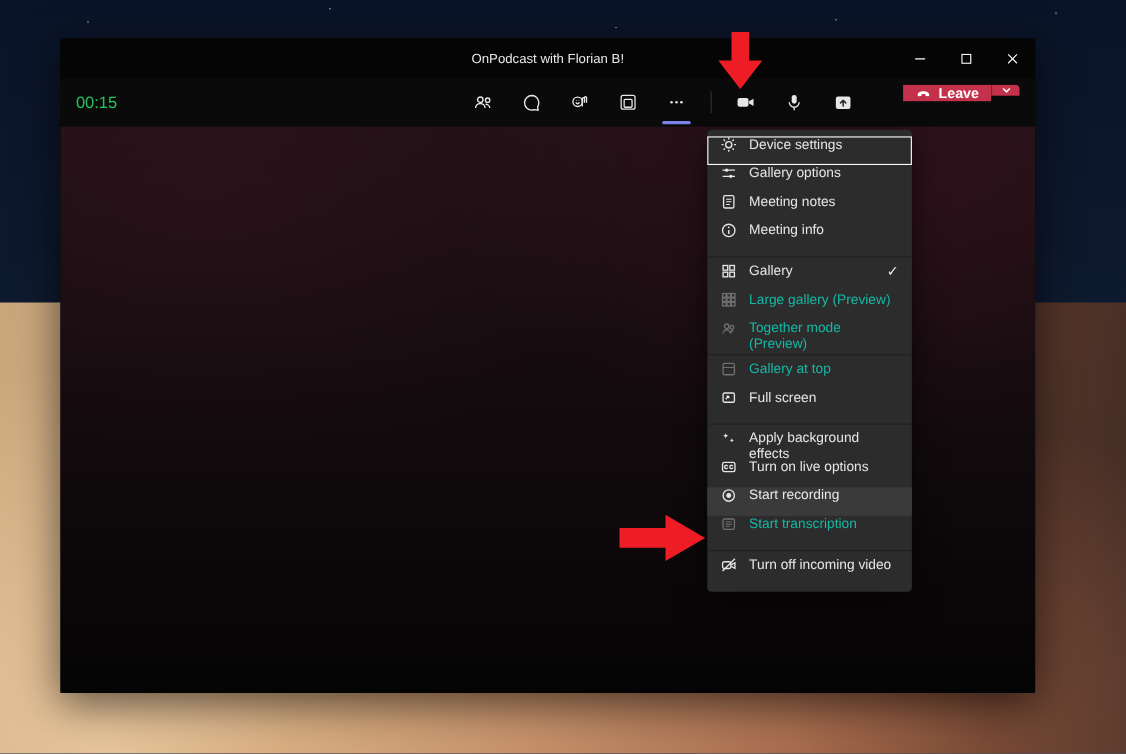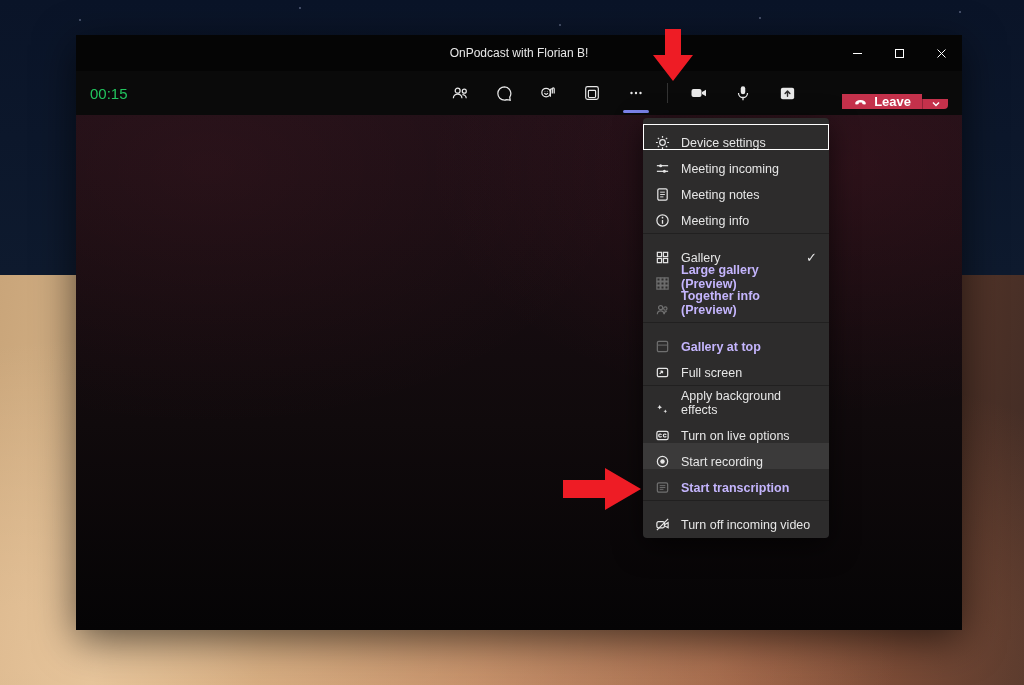--- a/index.html
+++ b/index.html
@@ -23,21 +23,20 @@
       radial-gradient(1px 1px at 300px 8px, #cfd8ff, transparent),
       radial-gradient(1px 1px at 560px 25px, #cfd8ff, transparent),
       radial-gradient(1px 1px at 760px 18px, #cfd8ff, transparent),
       radial-gradient(1px 1px at 960px 12px, #cfd8ff, transparent);
   }
 
   .window {
     position:absolute; left:55px; top:35px; width:886px; height:595px;
     background:#000; border-radius:2px; overflow:visible;
     box-shadow:0 10px 40px rgba(0,0,0,.6);
-    margin-left:21px;
   }
 
   
   .titlebar {
     height:36px; display:flex; align-items:center; justify-content:center;
     color:#e8e8e8; font-size:12px; position:relative; background:#050505;
   }
   .win-controls { position:absolute; right:0; top:0; height:36px; display:flex; }
   .win-ctrl {
     width:42px; height:36px; display:flex; align-items:center; justify-content:center;
@@ -55,21 +54,21 @@
     color:#e8e8e8; border-radius:4px;
   }
   .tb-icon.active { position:relative; }
   .tb-icon.active::after {
     content:""; position:absolute; left:6px; right:6px; bottom:-3px; height:3px;
     background:#7b83eb; border-radius:2px;
   }
   .tb-sep { width:1px; height:20px; background:#333; margin:0 6px; }
 
   .leave-btn {
-    display:flex; align-items:flex-end; margin-left:6px;
+    display:flex; align-items:flex-start; margin-left:6px;
     border-radius:4px; overflow:hidden; height:32px;padding-left:24px;
   }
   .leave-main {
     background:#c4314b; color:#fff; font-size:13px; font-weight:600;
     display:flex; align-items:center; gap:6px; padding:0 11px;
   }
   .leave-drop {
     background:#c4314b; width:26px; display:flex; align-items:center; justify-content:center;
     border-left:1px solid rgba(0,0,0,.25);
   }
@@ -85,25 +84,25 @@
   .window-body { display:flex; flex-direction:column; height:calc(100% - 36px); }
 
   
   .menu {
     position:absolute; top:118px; left:643px; width:186px;
     background:#2d2c2c; border-radius:4px; padding:6px 0;
     box-shadow:0 8px 28px rgba(0,0,0,.6);
     color:#e6e6e6; font-size:12.5px;
   }
   .menu-item {
-    display:flex; align-items:flex-end; gap:11px; height:26px; padding:0 12px;
+    display:flex; align-items:flex-start; gap:11px; height:26px; padding:0 12px;
   }
   .menu-item.selected { outline:1px solid #fff; outline-offset:-1px; }
   .menu-item.hover { background:#3b3a3a; }
-  .menu-item.disabled { color:#c4b5fd;font-weight:bold; }
+  .menu-item.disabled { color:#14b8a6; }
   .menu-item .mi-icon { width:15px; height:15px; display:flex; align-items:center; justify-content:center; flex-shrink:0; }
   .menu-item .mi-check { margin-left:auto; font-size:13px; }
   .menu-sep { height:1px; background:#212020; margin:5px 0; }
 
   
   .arrow-down {
     position:absolute; left:653px; top:29px; width:40px; height:52px; z-index:5;
   }
   .arrow-right {
     position:absolute; left:563px; top:468px; width:78px; height:42px; z-index:5;
@@ -236,21 +235,21 @@
     </div>
     <div class="menu-item">
       <span class="mi-icon">
         <svg width="15" height="15" viewBox="0 0 16 16">
           <line x1="2" y1="5" x2="14" y2="5" fill="none" stroke="#e6e6e6" stroke-width="1.3"></line>
           <line x1="2" y1="11" x2="14" y2="11" fill="none" stroke="#e6e6e6" stroke-width="1.3"></line>
           <circle cx="6" cy="5" r="1.6" fill="#e6e6e6"></circle>
           <circle cx="10" cy="11" r="1.6" fill="#e6e6e6"></circle>
         </svg>
       </span>
-      <span>Meeting incoming</span>
+      <span>Gallery options</span>
     </div>
     <div class="menu-item">
       <span class="mi-icon">
         <svg width="15" height="15" viewBox="0 0 16 16">
           <rect x="3" y="2" width="10" height="12" rx="1.5" fill="none" stroke="#e6e6e6" stroke-width="1.3"></rect>
           <line x1="5.5" y1="5.5" x2="10.5" y2="5.5" stroke="#e6e6e6"></line>
           <line x1="5.5" y1="8" x2="10.5" y2="8" stroke="#e6e6e6"></line>
           <line x1="5.5" y1="10.5" x2="9" y2="10.5" stroke="#e6e6e6"></line>
         </svg>
       </span>
@@ -296,21 +295,21 @@
       <span>Large gallery (Preview)</span>
     </div>
     <div class="menu-item disabled">
       <span class="mi-icon">
         <svg width="15" height="15" viewBox="0 0 16 16">
           <circle cx="6" cy="6" r="2.2" fill="none" stroke="#6f6f6f" stroke-width="1.3"></circle>
           <circle cx="11" cy="7" r="1.8" fill="none" stroke="#6f6f6f" stroke-width="1.3"></circle>
           <path d="M2.5 13c0-2 1.6-3.6 3.5-3.6s3.5 1.6 3.5 3.6M9.8 13c0-1.6 1.2-2.9 2.7-2.9" fill="none" stroke="#6f6f6f" stroke-width="1.3"></path>
         </svg>
       </span>
-      <span>Together info (Preview)</span>
+      <span>Together mode (Preview)</span>
     </div>
     <div class="menu-sep"></div>
     <div class="menu-item disabled">
       <span class="mi-icon">
         <svg width="15" height="15" viewBox="0 0 16 16">
           <rect x="2.5" y="2.5" width="11" height="11" rx="1.5" fill="none" stroke="#6f6f6f" stroke-width="1.3"></rect>
           <line x1="2.5" y1="6.5" x2="13.5" y2="6.5" stroke="#6f6f6f"></line>
         </svg>
       </span>
       <span>Gallery at top</span>

